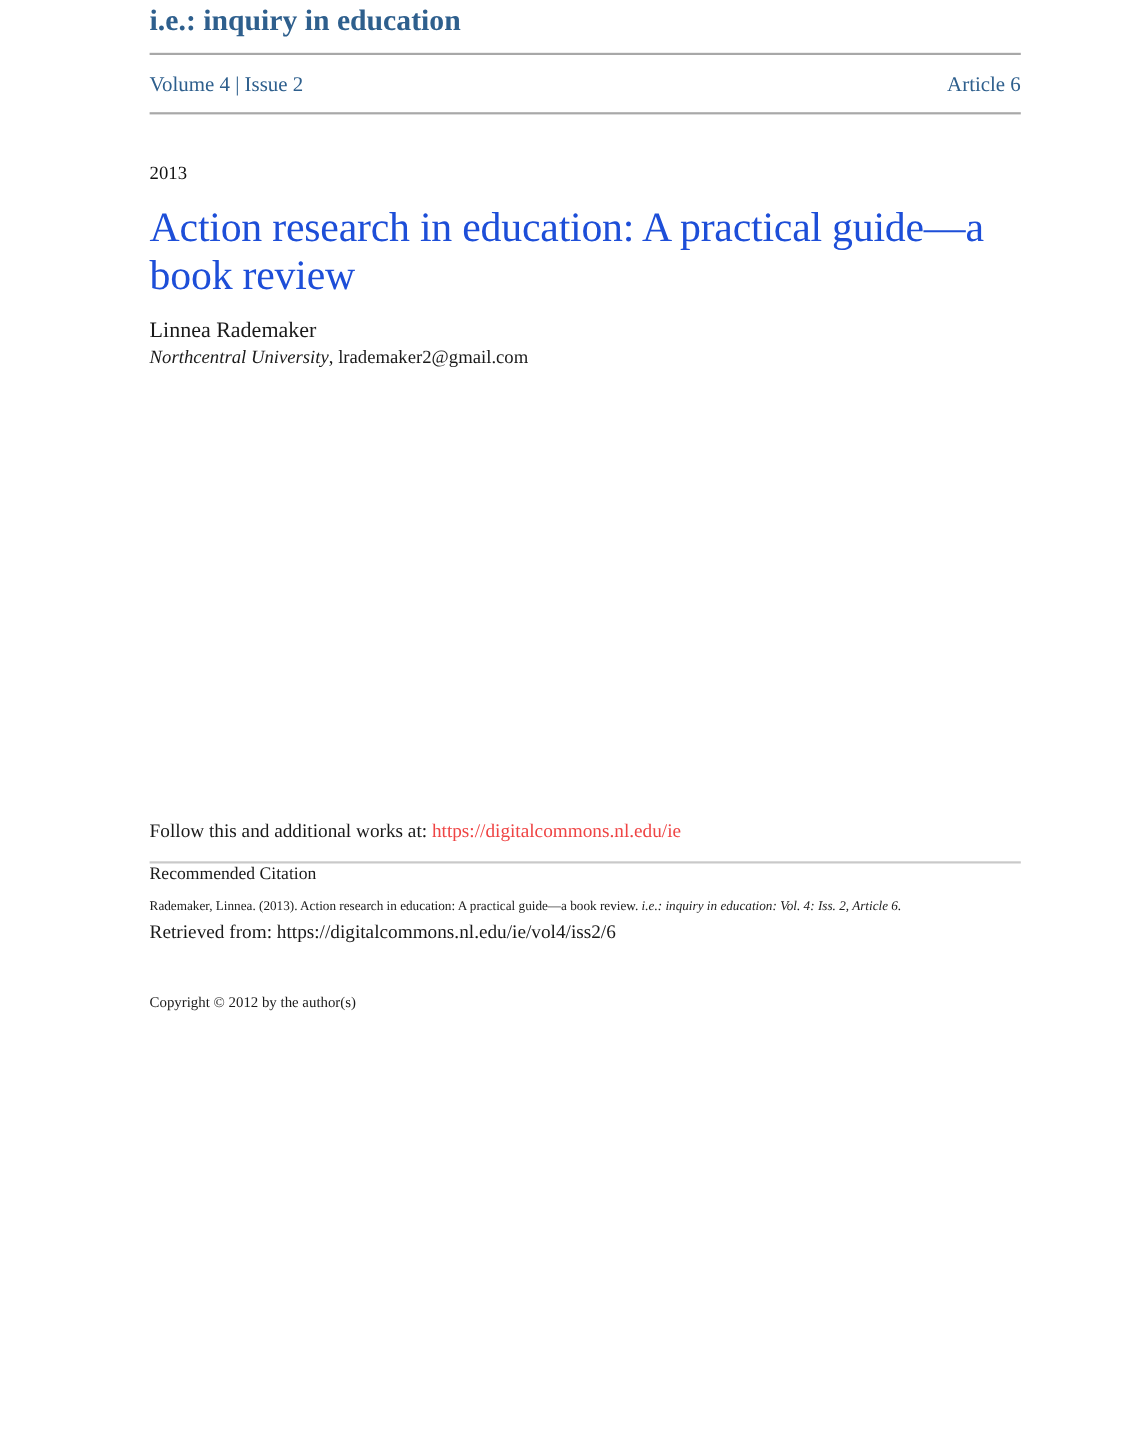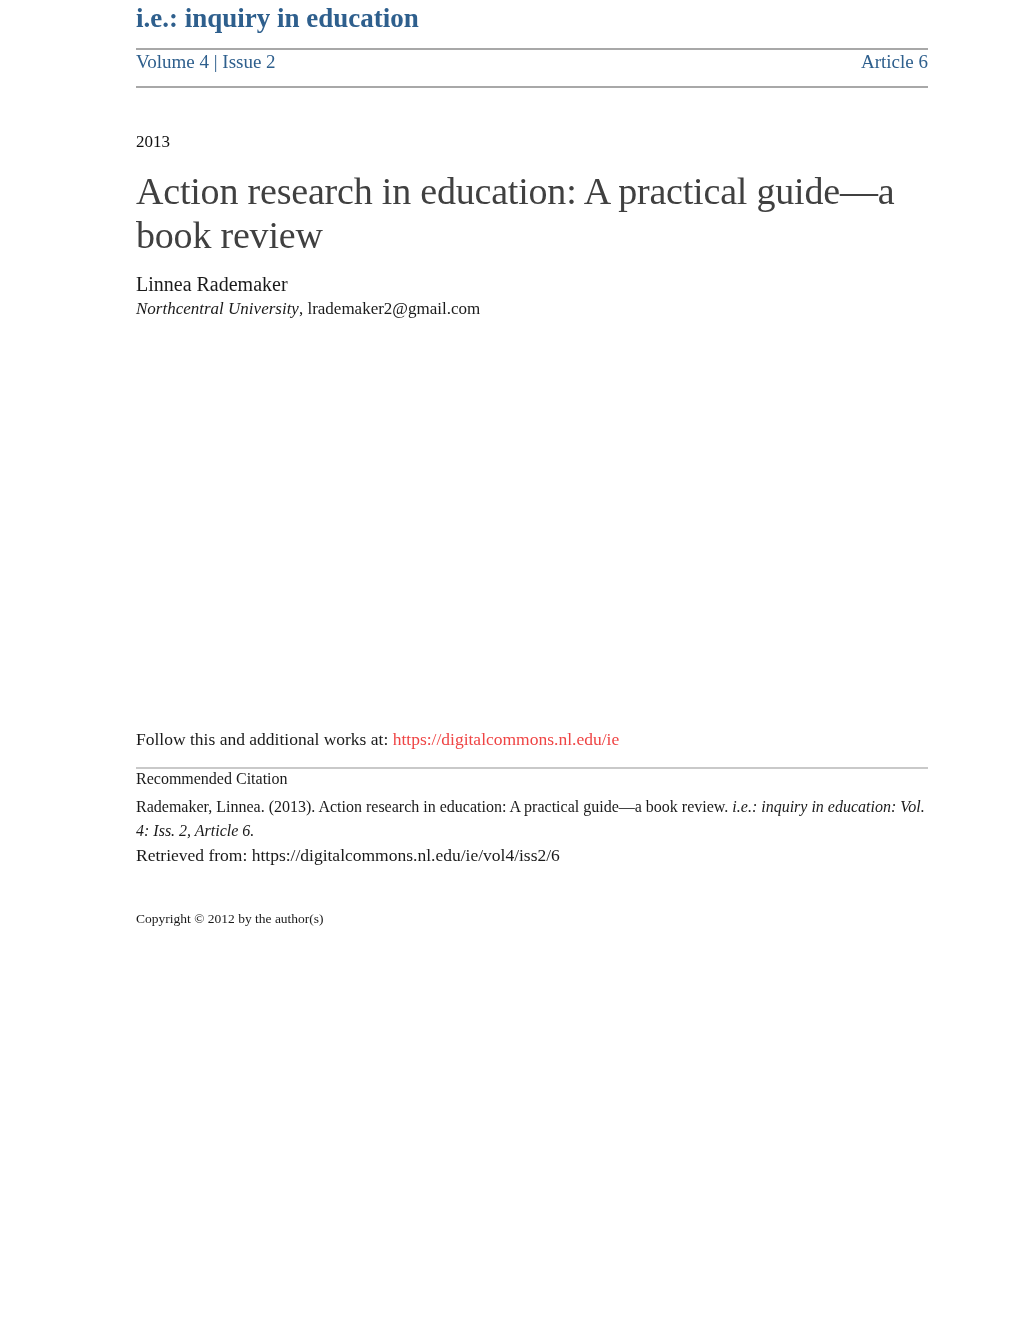--- a/index.html
+++ b/index.html
@@ -31,37 +31,38 @@
     font-size: 27px;
     line-height: 36px;
     font-weight: bold;
     color: #2e5f8d;
   }
   .rule-top { margin-top: 12px; }
   .vol-row {
     display: flex;
     justify-content: space-between;
     align-items: baseline;
+    padding-top: 16px;
     padding-bottom: 13px;
     font-size: 19px;
     line-height: 23px;
     color: #2e5f8d;
   }
   .year {
     margin-top: 44px;
     font-size: 17px;
     line-height: 20px;
     color: #111111;
   }
   .article-title {
     margin-top: 17px;
     font-size: 38px;
     line-height: 44px;
     font-weight: 400;
-    color: #404040;
+    color: #1d4ed8;
     letter-spacing: -0.2px;
   }
   .author {
     margin-top: 15px;
     font-size: 20px;
     line-height: 24px;
   }
   .affiliation {
     margin-top: 3px;
     font-size: 17px;
@@ -79,21 +80,21 @@
     text-decoration: none;
     cursor: pointer;
   }
   .rule-citation { margin-top: 16px; }
   .rec-heading {
     font-size: 16px;
     line-height: 20px;
   }
   .citation {
     margin-top: 6px;
-    font-size: 16px;
+    font-size: 12px;
     line-height: 24px;
   }
   .retrieved {
     font-size: 17.5px;
     line-height: 24px;
   }
   .footer {
     margin-top: 42px;
     font-size: 13.5px;
     line-height: 19px;

